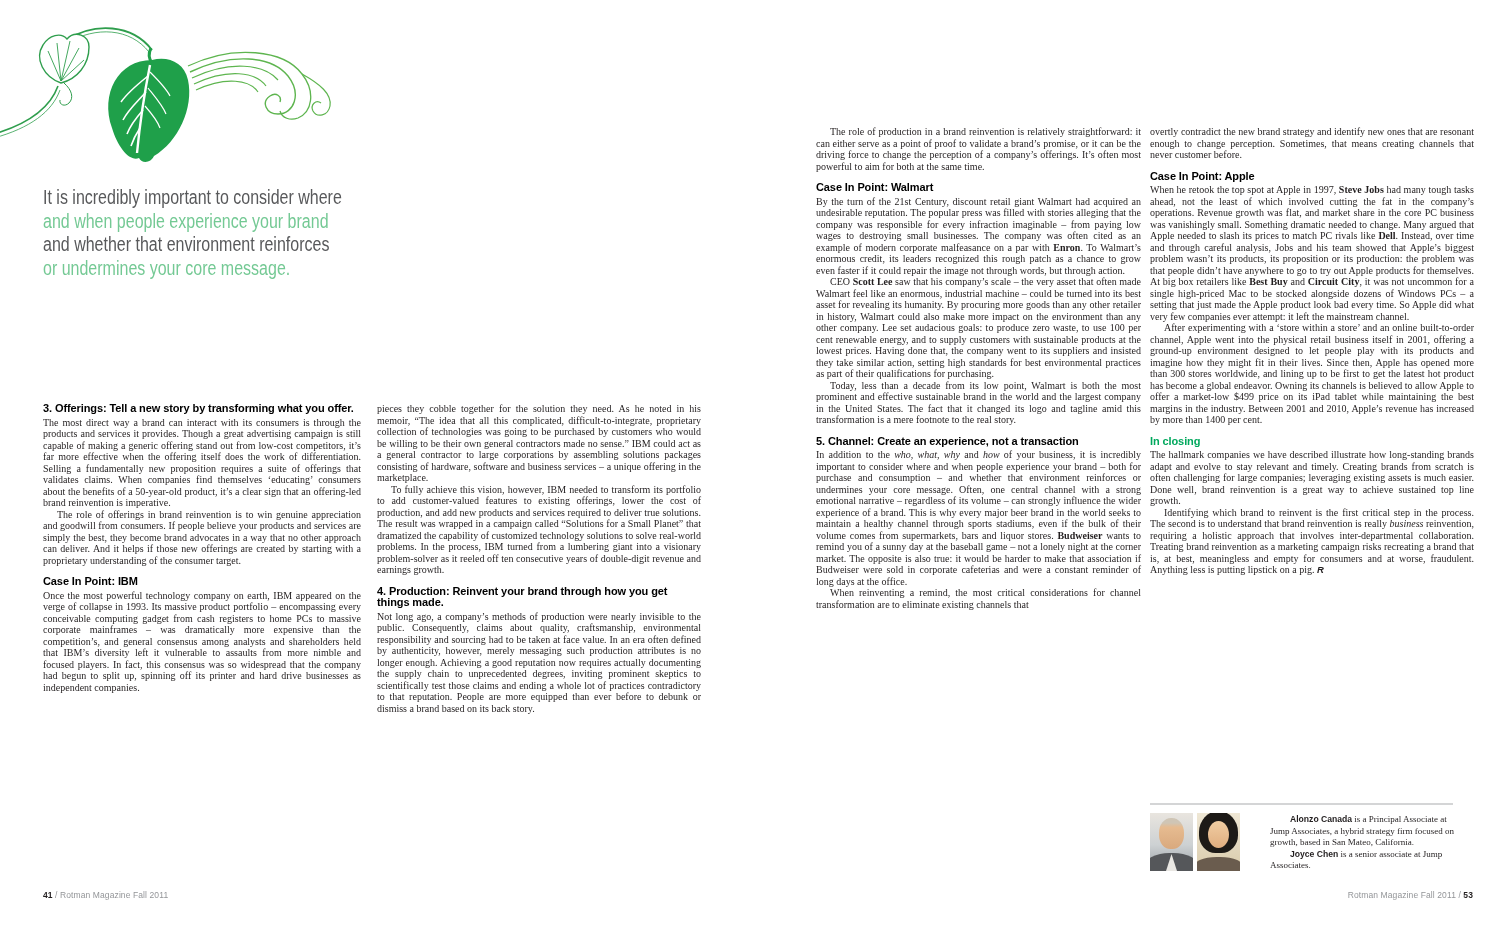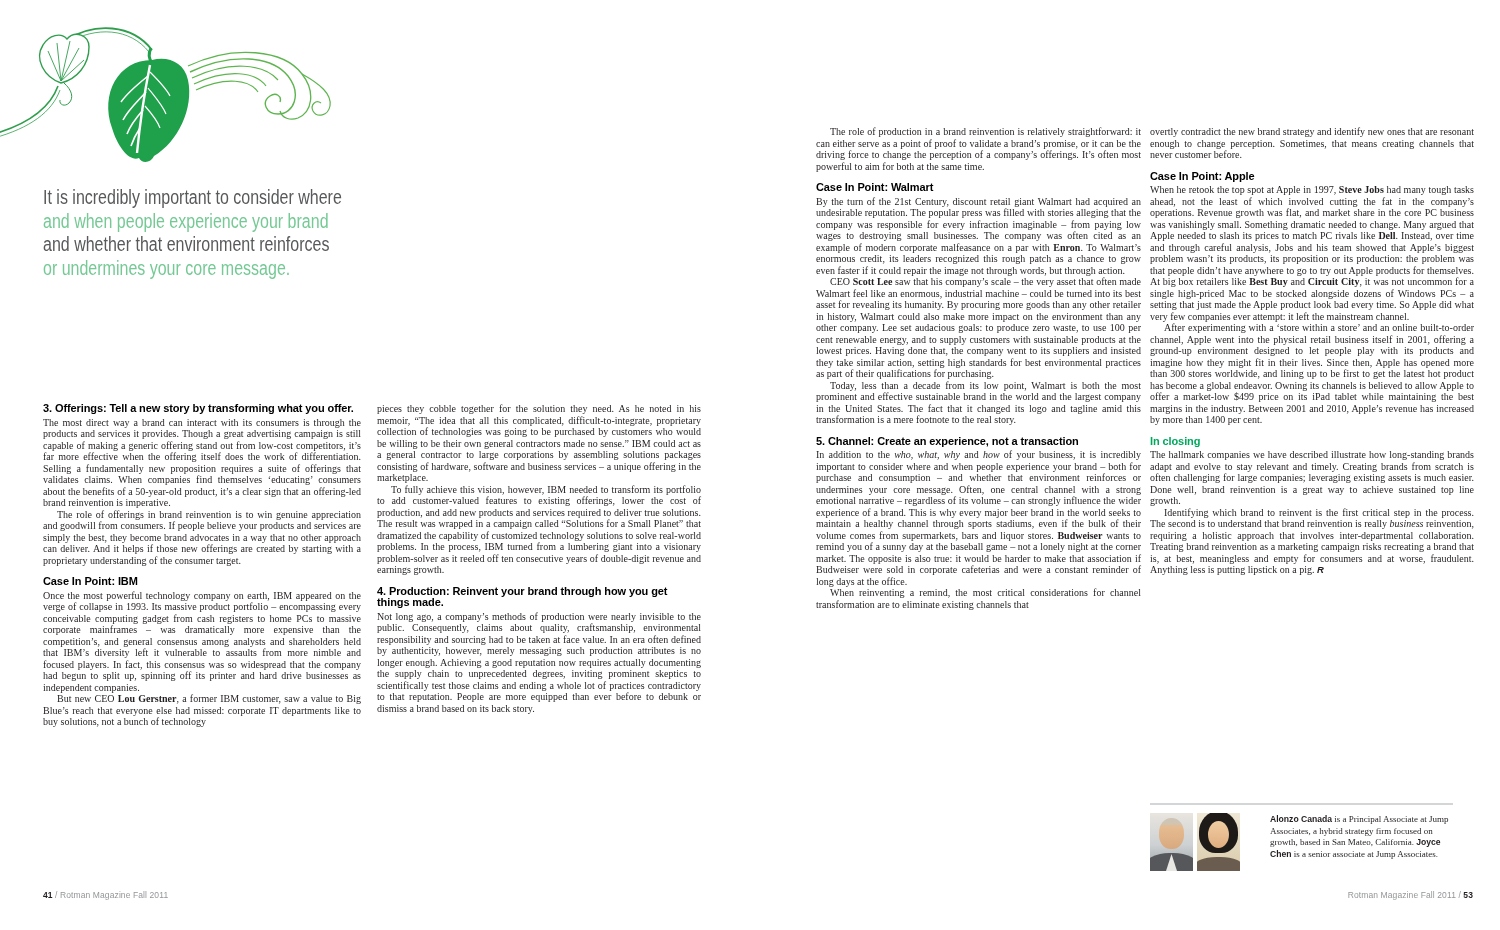--- a/index.html
+++ b/index.html
@@ -39,21 +39,21 @@
   .photo-2{left:47px;background:linear-gradient(180deg,#efe7d5 0%,#d9cbab 100%);}
   .photo div{position:absolute;}
   .p1-head{left:9px;top:5px;width:25px;height:31px;border-radius:48% 48% 45% 45%;
            background:linear-gradient(180deg,#cfc5b5 0%,#cfc5b5 16%,#e6bb90 30%,#d9a97e 100%);}
   .p1-torso{left:-5px;bottom:-9px;width:53px;height:27px;border-radius:46% 46% 0 0;background:#55575a;}
   .p1-shirt{left:16px;bottom:0;width:11px;height:17px;background:#e9e7e3;clip-path:polygon(50% 0,0 100%,100% 100%);}
   .p2-hair{left:2px;top:-2px;width:39px;height:42px;border-radius:50% 50% 42% 42%;background:#1d1a17;}
   .p2-face{left:11px;top:8px;width:21px;height:27px;border-radius:50%;background:linear-gradient(180deg,#f0cda2,#e0ae80);}
   .p2-torso{left:-4px;bottom:-9px;width:51px;height:23px;border-radius:46% 46% 0 0;background:#6a5c4e;}
   .bio-text{position:absolute;left:120px;top:1px;width:190px;font-size:9px;line-height:11.6px;color:#221e1f;}
-  .bio-text b{font-family:"Liberation Sans",sans-serif;font-weight:bold;font-size:8.6px;}
+  .bio-text b{font-family:"Liberation Sans",sans-serif;font-weight:bold;font-size:8.6px;margin-left:20px;}
 
   
   .footer{position:absolute;top:890px;font-family:"Liberation Sans",sans-serif;font-size:8.5px;color:#939598;letter-spacing:.1px;}
   .footer b{color:#231f20;font-weight:bold;}
   .footer-left{left:43px;}
   .footer-right{right:27px;text-align:left;}
 </style>
 </head>
 <body>
 
@@ -94,21 +94,20 @@
     <div class="q-line q-gray">and whether that environment reinforces</div>
     <div class="q-line q-green">or undermines your core message.</div>
   </div>
 
   <div class="col col-0">
       <div class="h-sans">3. Offerings: Tell a new story by transforming what you offer.</div>
       <p class="body-p">The most direct way a brand can interact with its consumers is through the products and services it provides. Though a great advertising campaign is still capable of making a generic offering stand out from low-cost competitors, it’s far more effective when the offering itself does the work of differentiation. Selling a fundamentally new proposition requires a suite of offerings that validates claims. When companies find themselves ‘educating’ consumers about the benefits of a 50-year-old product, it’s a clear sign that an offering-led brand reinvention is imperative.</p>
       <p class="body-p ind">The role of offerings in brand reinvention is to win genuine appreciation and goodwill from consumers. If people believe your products and services are simply the best, they become brand advocates in a way that no other approach can deliver. And it helps if those new offerings are created by starting with a proprietary understanding of the consumer target.</p>
       <div class="h-sans">Case In Point: IBM</div>
       <p class="body-p">Once the most powerful technology company on earth, IBM appeared on the verge of collapse in 1993. Its massive product portfolio – encompassing every conceivable computing gadget from cash registers to home PCs to massive corporate mainframes – was dramatically more expensive than the competition’s, and general consensus among analysts and shareholders held that IBM’s diversity left it vulnerable to assaults from more nimble and focused players. In fact, this consensus was so widespread that the company had begun to split up, spinning off its printer and hard drive businesses as independent companies.</p>
-      <p class="body-p ind">But new CEO <b>Lou Gerstner</b>, a former IBM customer, saw a value to Big Blue’s reach that everyone else had missed: corporate IT departments like to buy solutions, not a bunch of technology</p>
     </div>
   <div class="col col-1">
       <p class="body-p">pieces they cobble together for the solution they need. As he noted in his memoir, “The idea that all this complicated, difficult-to-integrate, proprietary collection of technologies was going to be purchased by customers who would be willing to be their own general contractors made no sense.” IBM could act as a general contractor to large corporations by assembling solutions packages consisting of hardware, software and business services – a unique offering in the marketplace.</p>
       <p class="body-p ind">To fully achieve this vision, however, IBM needed to transform its portfolio to add customer-valued features to existing offerings, lower the cost of production, and add new products and services required to deliver true solutions. The result was wrapped in a campaign called “Solutions for a Small Planet” that dramatized the capability of customized technology solutions to solve real-world problems. In the process, IBM turned from a lumbering giant into a visionary problem-solver as it reeled off ten consecutive years of double-digit revenue and earnings growth.</p>
       <div class="h-sans">4. Production: Reinvent your brand through how you get things made.</div>
       <p class="body-p">Not long ago, a company’s methods of production were nearly invisible to the public. Consequently, claims about quality, craftsmanship, environmental responsibility and sourcing had to be taken at face value. In an era often defined by authenticity, however, merely messaging such production attributes is no longer enough. Achieving a good reputation now requires actually documenting the supply chain to unprecedented degrees, inviting prominent skeptics to scientifically test those claims and ending a whole lot of practices contradictory to that reputation. People are more equipped than ever before to debunk or dismiss a brand based on its back story.</p>
     </div>
   <div class="col col-2">
       <p class="body-p ind">The role of production in a brand reinvention is relatively straightforward: it can either serve as a point of proof to validate a brand’s promise, or it can be the driving force to change the perception of a company’s offerings. It’s often most powerful to aim for both at the same time.</p>
       <div class="h-sans">Case In Point: Walmart</div>

